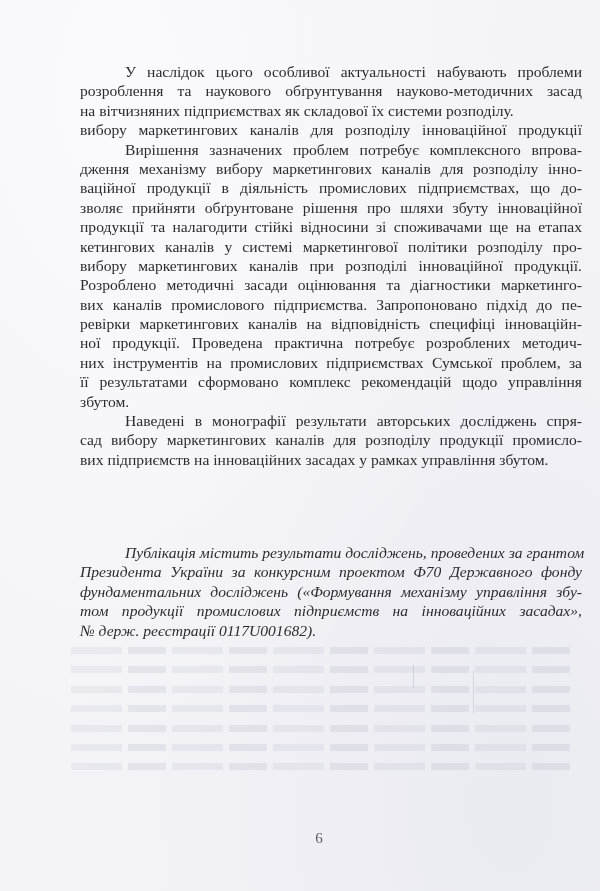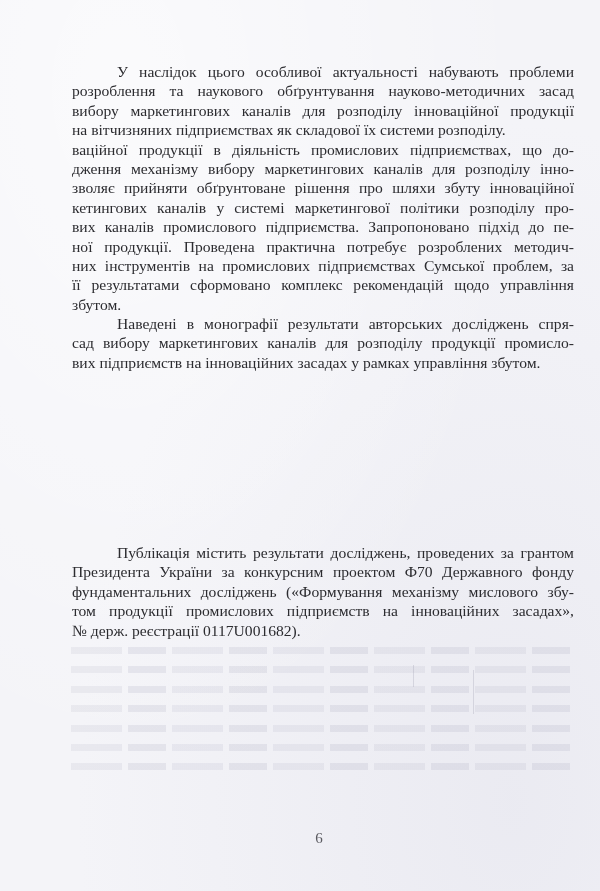--- a/index.html
+++ b/index.html
@@ -18,41 +18,41 @@
     font-family: "Liberation Serif", "DejaVu Serif", serif;
     color: #2c2c30;
   }
   .page {
     position: absolute;
     left: 0; top: 0;
     width: 600px; height: 891px;
   }
   .text-block {
     position: absolute;
-    left: 72px;
+    left: 80px;
     width: 502px;
     font-size: 15.6px;
     line-height: 19.4px;
   }
   .line {
     display: block;
     white-space: nowrap;
     text-align: justify;
     text-align-last: justify;
     height: 19.4px;
     overflow: visible;
   }
   .line.last {
     text-align-last: left;
   }
   .line.indent {
     padding-left: 45px;
   }
   #main-text { top: 62px; }
-  #grant-text { top: 543px; }
+  #grant-text { top: 543px; font-style: italic; }
 
   .ghost {
     position: absolute;
     left: 70px;
     width: 500px;
     font-size: 15px;
     line-height: 19.4px;
     color: rgba(160,160,185,0.18);
     filter: blur(0.6px);
     transform: scaleX(-1);
@@ -105,45 +105,50 @@
   </div>
 
   <div class="scratch" style="left:413px; top:665px; height:22px;"></div>
   <div class="scratch" style="left:473px; top:670px; height:44px;"></div>
 
   <div class="text-block" id="main-text">
 
     <div>
       <span class="line indent">У наслідок цього особливої актуальності набувають проблеми</span>
       <span class="line">розроблення та наукового обґрунтування науково-методичних засад</span>
+      <span class="line last">на вітчизняних підприємствах як складової їх системи розподілу.</span>
       <span class="line">вибору маркетингових каналів для розподілу інноваційної продукції</span>
-      <span class="line last">на вітчизняних підприємствах як складової їх системи розподілу.</span>
     </div>
 
     <div>
+      <span class="line indent">Вирішення зазначених проблем потребує комплексного впрова-</span>
+      <span class="line">дження механізму вибору маркетингових каналів для розподілу інно-</span>
       <span class="line">ваційної продукції в діяльність промислових підприємствах, що до-</span>
-      <span class="line">дження механізму вибору маркетингових каналів для розподілу інно-</span>
       <span class="line">зволяє прийняти обґрунтоване рішення про шляхи збуту інноваційної</span>
+      <span class="line">продукції та налагодити стійкі відносини зі споживачами ще на етапах</span>
       <span class="line">кетингових каналів у системі маркетингової політики розподілу про-</span>
+      <span class="line">вибору маркетингових каналів при розподілі інноваційної продукції.</span>
+      <span class="line">Розроблено методичні засади оцінювання та діагностики маркетинго-</span>
       <span class="line">вих каналів промислового підприємства. Запропоновано підхід до пе-</span>
+      <span class="line">ревірки маркетингових каналів на відповідність специфіці інноваційн-</span>
       <span class="line">ної продукції. Проведена практична потребує розроблених методич-</span>
       <span class="line">них інструментів на промислових підприємствах Сумської проблем, за</span>
       <span class="line">її результатами сформовано комплекс рекомендацій щодо управління</span>
       <span class="line last">збутом.</span>
     </div>
 
     <div>
       <span class="line indent">Наведені в монографії результати авторських досліджень спря-</span>
       <span class="line">сад вибору маркетингових каналів для розподілу продукції промисло-</span>
       <span class="line last">вих підприємств на інноваційних засадах у рамках управління збутом.</span>
     </div>
   </div>
 
   <div class="text-block" id="grant-text">
     <span class="line indent">Публікація містить результати досліджень, проведених за грантом</span>
     <span class="line">Президента України за конкурсним проектом Ф70 Державного фонду</span>
-    <span class="line">фундаментальних досліджень («Формування механізму мислового збу-</span>
+    <span class="line">фундаментальних досліджень («Формування механізму управління збу-</span>
     <span class="line">том продукції промислових підприємств на інноваційних засадах»,</span>
     <span class="line last">№ держ. реєстрації 0117U001682).</span>
   </div>
 
   <div class="page-number">6</div>
 </div>
 
 </body></html>

